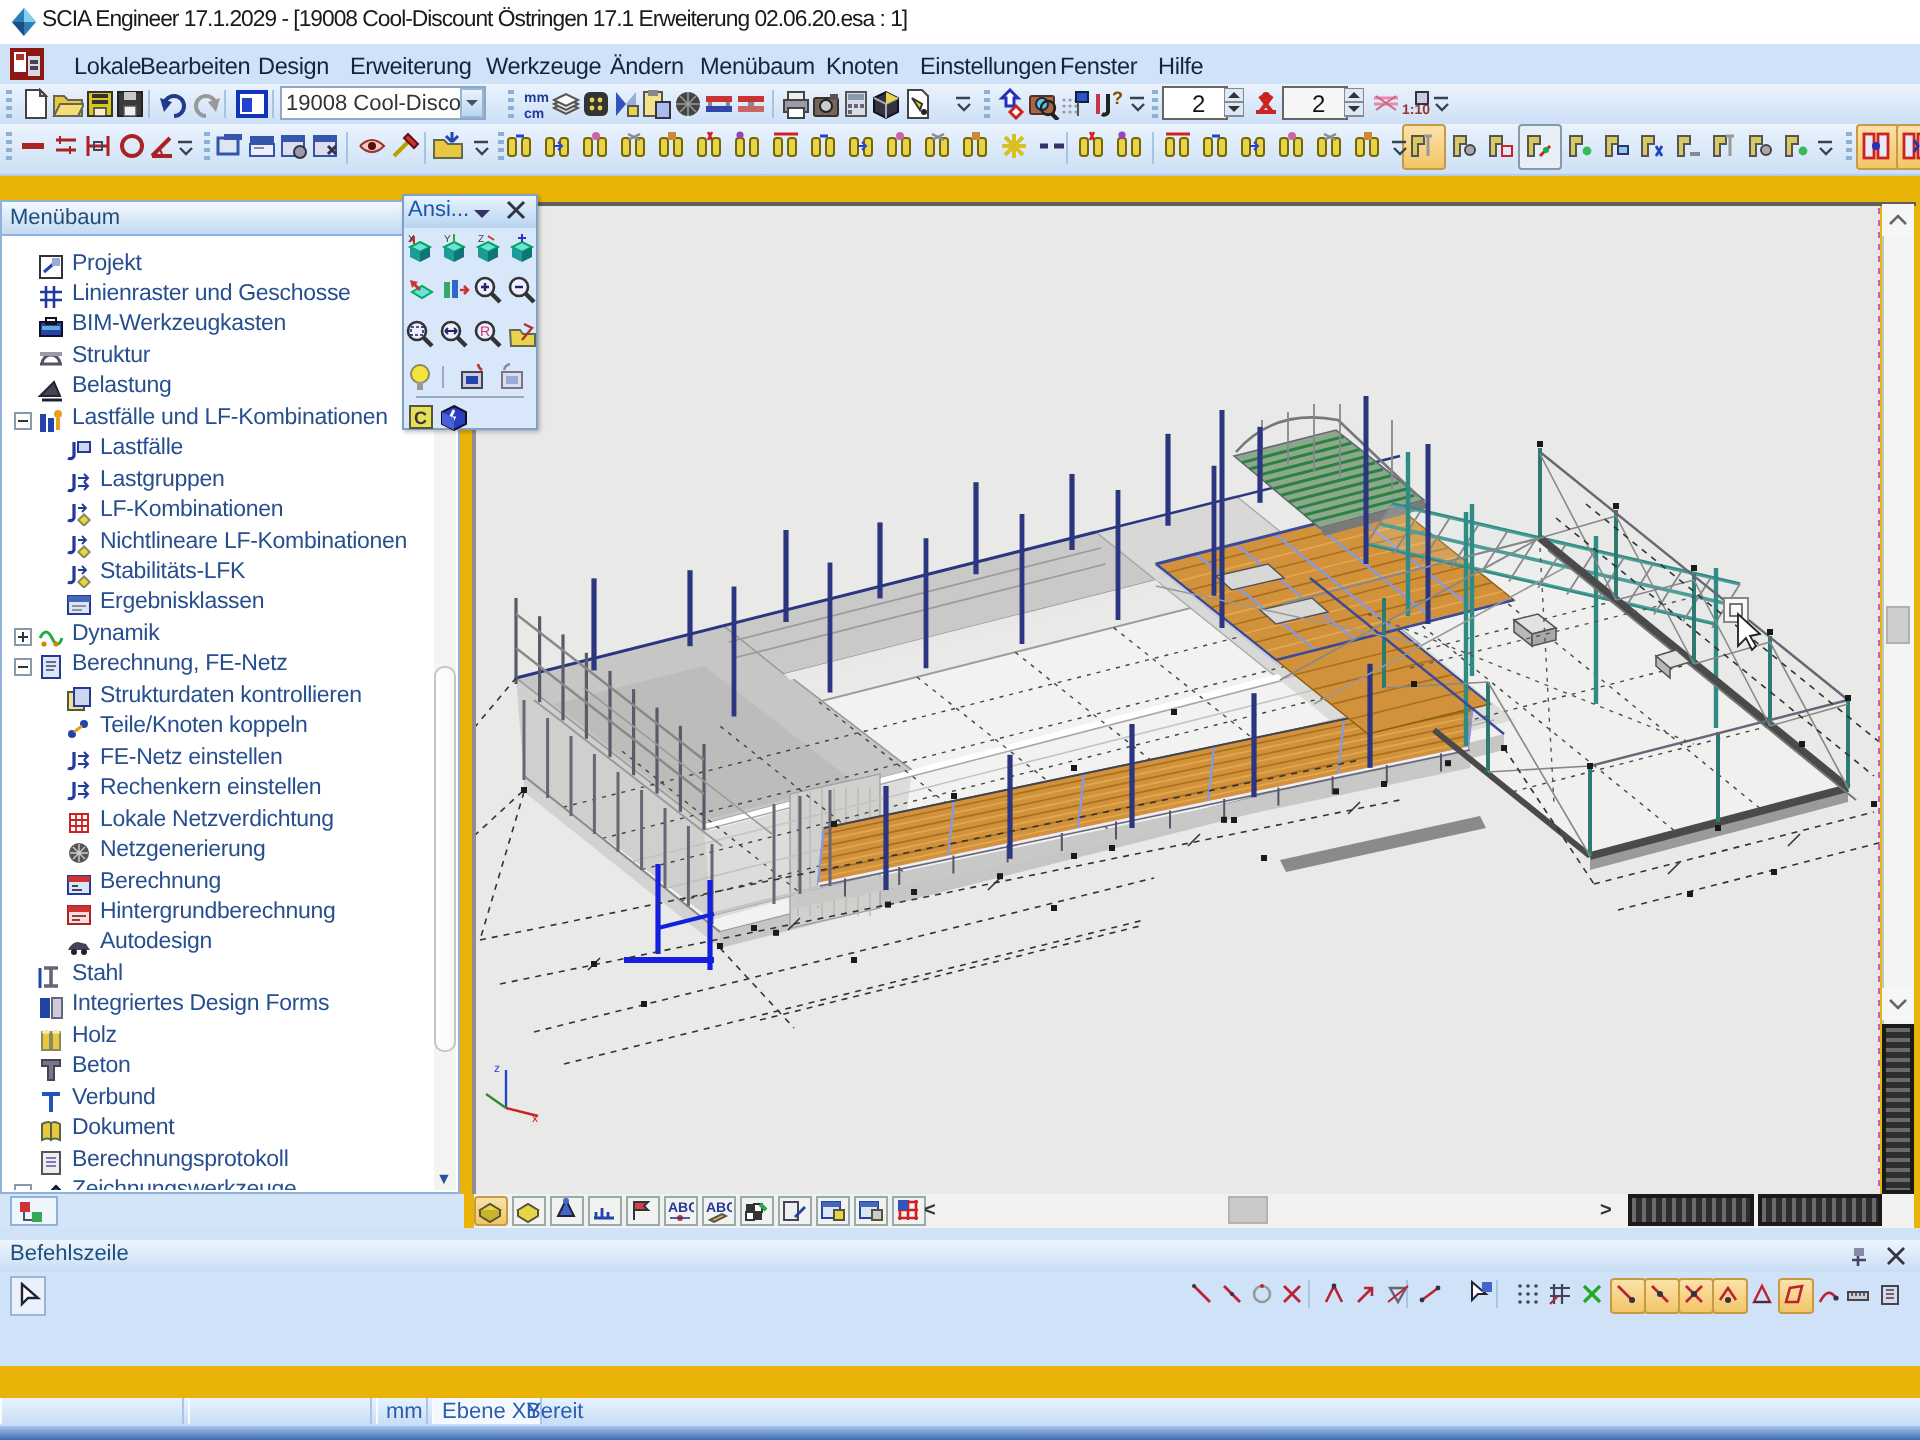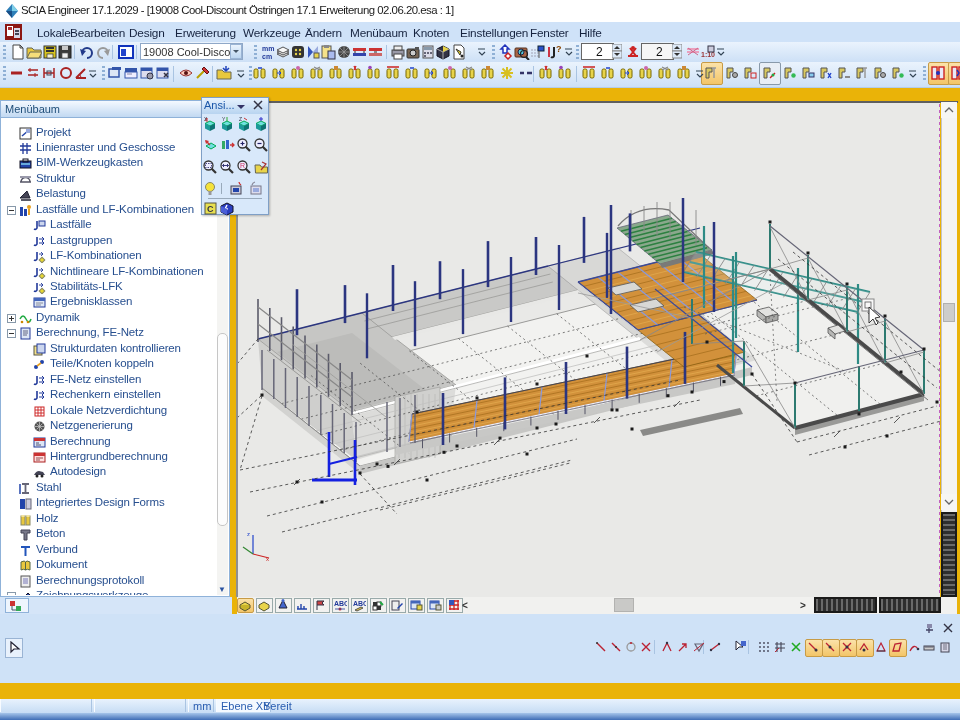--- a/index.html
+++ b/index.html
@@ -818,20 +818,21 @@
     <svg class="abs" style="left:447px;top:598px;z-index:4;" width="14" height="14">
       <path d="M2,3 h10 M2,7 h10 M2,11 h10 M3,2 v10 M7,2 v10 M11,2 v10" stroke="#cc2222" stroke-width="1.3"></path>
       <rect x="2" y="2" width="5" height="5" fill="#3355bb"></rect>
     </svg>
 <div class="abs" style="left:462px;top:600px;width:10px;height:12px;color:#333;font-size:10px;z-index:3;font-weight:bold">&lt;</div>
     <div class="abs" style="left:614px;top:598px;width:20px;height:14px;background:#c9c9c7;border:1px solid #b2b2b0;box-sizing:border-box;z-index:3"></div>
     <div class="abs" style="left:800px;top:600px;width:10px;height:12px;color:#333;font-size:10px;z-index:3;font-weight:bold">&gt;</div>
     <div class="abs ribbed" style="left:814px;top:597px;width:63px;height:16px;z-index:3"></div>
     <div class="abs ribbed" style="left:879px;top:597px;width:62px;height:16px;z-index:3"></div>
     <div class="abs" id="cmdpanel"></div>
+    <div class="abs" id="cmdhead">Befehlszeile</div>
     <svg class="abs" style="left:924px;top:623px;z-index:3;" width="11" height="11">
       <path d="M5,1 v6 M2,7 h7 M5,7 v3" stroke="#446" stroke-width="1.3" fill="none"></path>
       <rect x="3" y="1" width="5" height="4" fill="#88a"></rect>
     </svg>
 <svg class="abs" style="left:943px;top:623px;z-index:3;" width="11" height="11">
       <path d="M1,1 l8,8 M9,1 l-8,8" stroke="#334" stroke-width="1.4"></path>
     </svg>
 <div class="abs" style="left:5px;top:638px;width:18px;height:20px;background:#e8f1fc;border:1px solid #9ab4d4;box-sizing:border-box;z-index:3"></div>
     <svg class="abs" style="left:9px;top:641px;z-index:4;" width="12" height="14">
       <path d="M2,1 v10 l3,-3 h5 z" fill="#fff" stroke="#223" stroke-width="1.2"></path>

